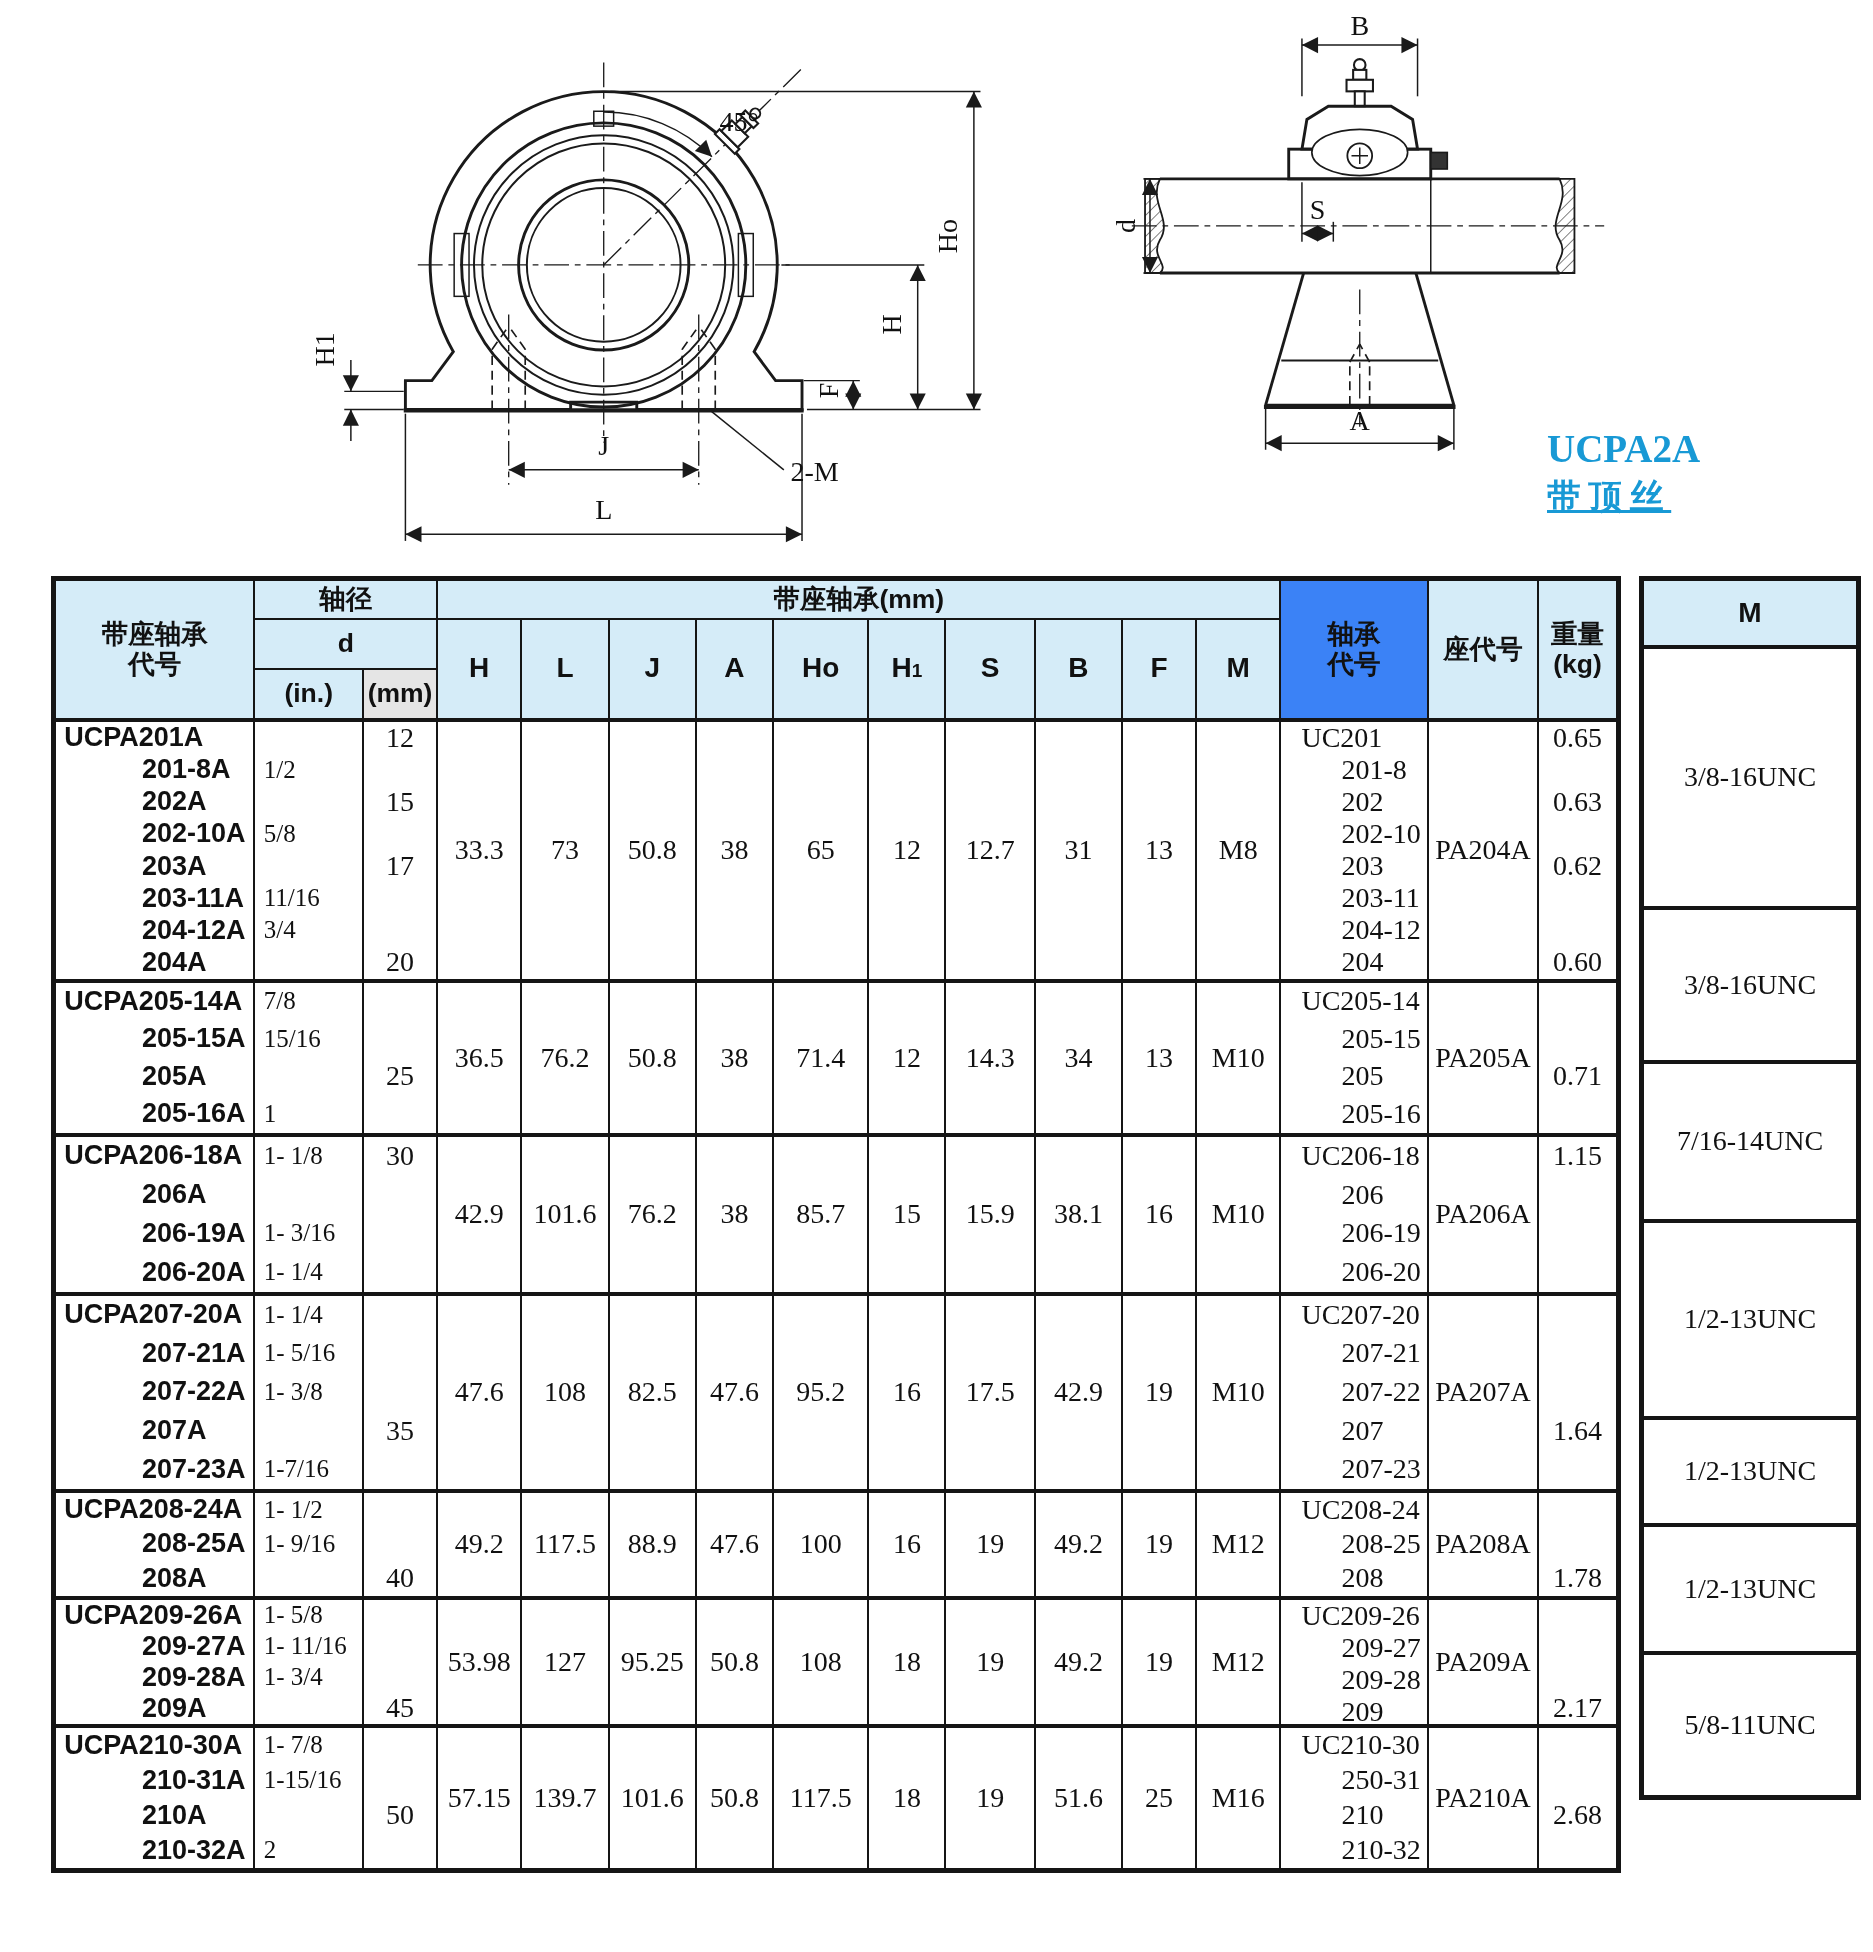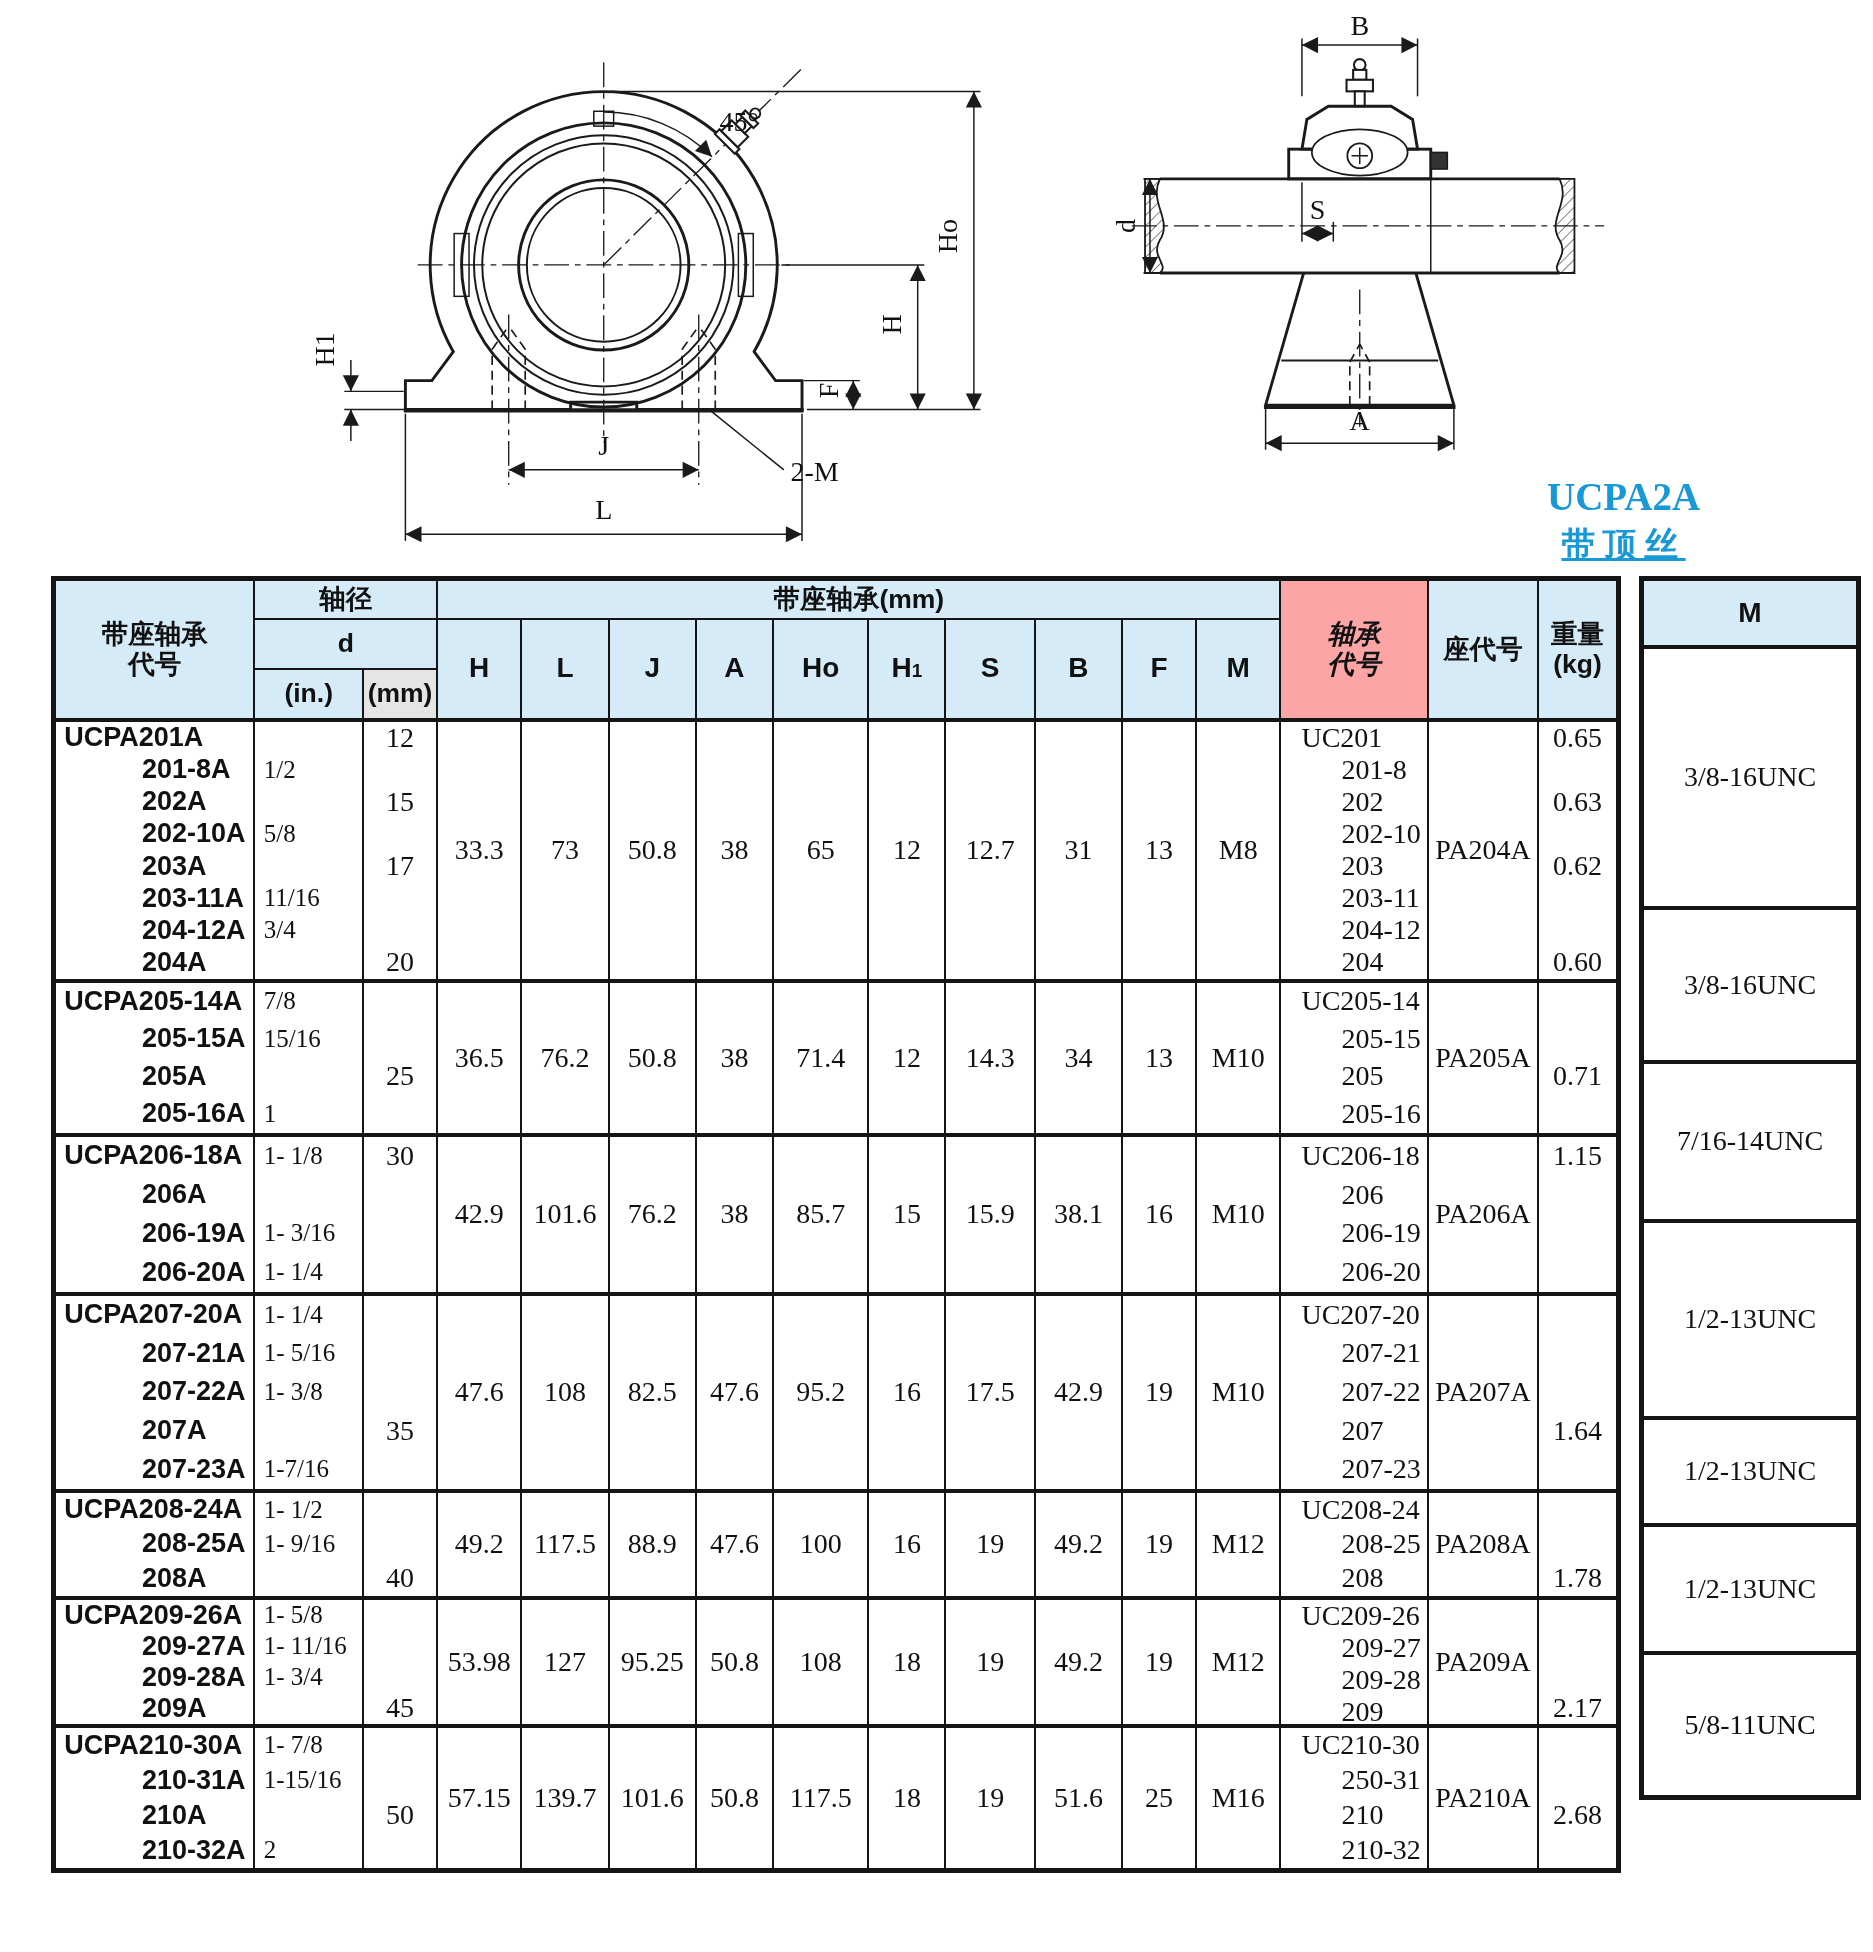--- a/index.html
+++ b/index.html
@@ -8,21 +8,21 @@
   
   .draw{position:absolute;}
   svg .ol{fill:none;stroke:#1a1a1a;stroke-width:3.5;}
   svg .ol2{fill:none;stroke:#1a1a1a;stroke-width:2.4;}
   svg .thin{fill:none;stroke:#1a1a1a;stroke-width:1.8;}
   svg .dim{fill:none;stroke:#1a1a1a;stroke-width:1.8;marker-start:url(#ar);marker-end:url(#ar);}
   svg .dim2{fill:none;stroke:#1a1a1a;stroke-width:1.8;marker-start:url(#ar2);marker-end:url(#ar2);}
   svg .cl{fill:none;stroke:#1a1a1a;stroke-width:1.6;stroke-dasharray:30 7 7 7;}
   svg .dsh{fill:none;stroke:#1a1a1a;stroke-width:2;stroke-dasharray:11 7;}
   svg .dtxt{font-family:"Liberation Serif",serif;font-size:34px;fill:#111;}
-  .series{position:absolute;left:1547px;top:474px;text-align:center;}
+  .series{position:absolute;left:1547px;top:426px;text-align:left;}
   .series .code{font-family:"Liberation Serif",serif;font-weight:bold;font-size:39px;}
   .series .name{font-family:"Liberation Sans",sans-serif;font-weight:bold;font-size:34px;
                 letter-spacing:7.4px;text-decoration:underline;margin-top:3.3px;}
   
   .tablewrap{position:absolute;left:51px;top:576px;display:flex;gap:18px;align-items:flex-start;}
   table{border-collapse:collapse;table-layout:fixed;}
   table.spec{width:1570px;}
   table.opt{width:222px;}
   td{border:2.5px solid #151515;overflow:hidden;}
   table{border:5px solid #151515;}
@@ -220,21 +220,21 @@
       <col style="width:79px">
     </colgroup>
     <tbody>
       <tr style="height:40px">
         <td class="hcell" rowspan="3" style="background: rgb(213, 236, 248);">
           <div>带座轴承</div>
           <div>代号</div>
         </td>
         <td class="hcell" colspan="2" style="background: rgb(213, 236, 248);">轴径</td>
         <td class="hcell" colspan="10" style="background: rgb(213, 236, 248);">带座轴承(mm)</td>
-        <td class="hcell" rowspan="3" style="background: #fca5a5; font-style: italic;">
+        <td class="hcell" rowspan="3" style="background: #3b82f6;">
           <div>轴承</div>
           <div>代号</div>
         </td>
         <td class="hcell" rowspan="3" style="background: rgb(213, 236, 248);">座代号</td>
         <td class="hcell" rowspan="3" style="background: rgb(213, 236, 248);">
           <div>重量</div>
           <div>(kg)</div>
         </td>
       </tr>
       <tr style="height:50px" id="hrow2">

